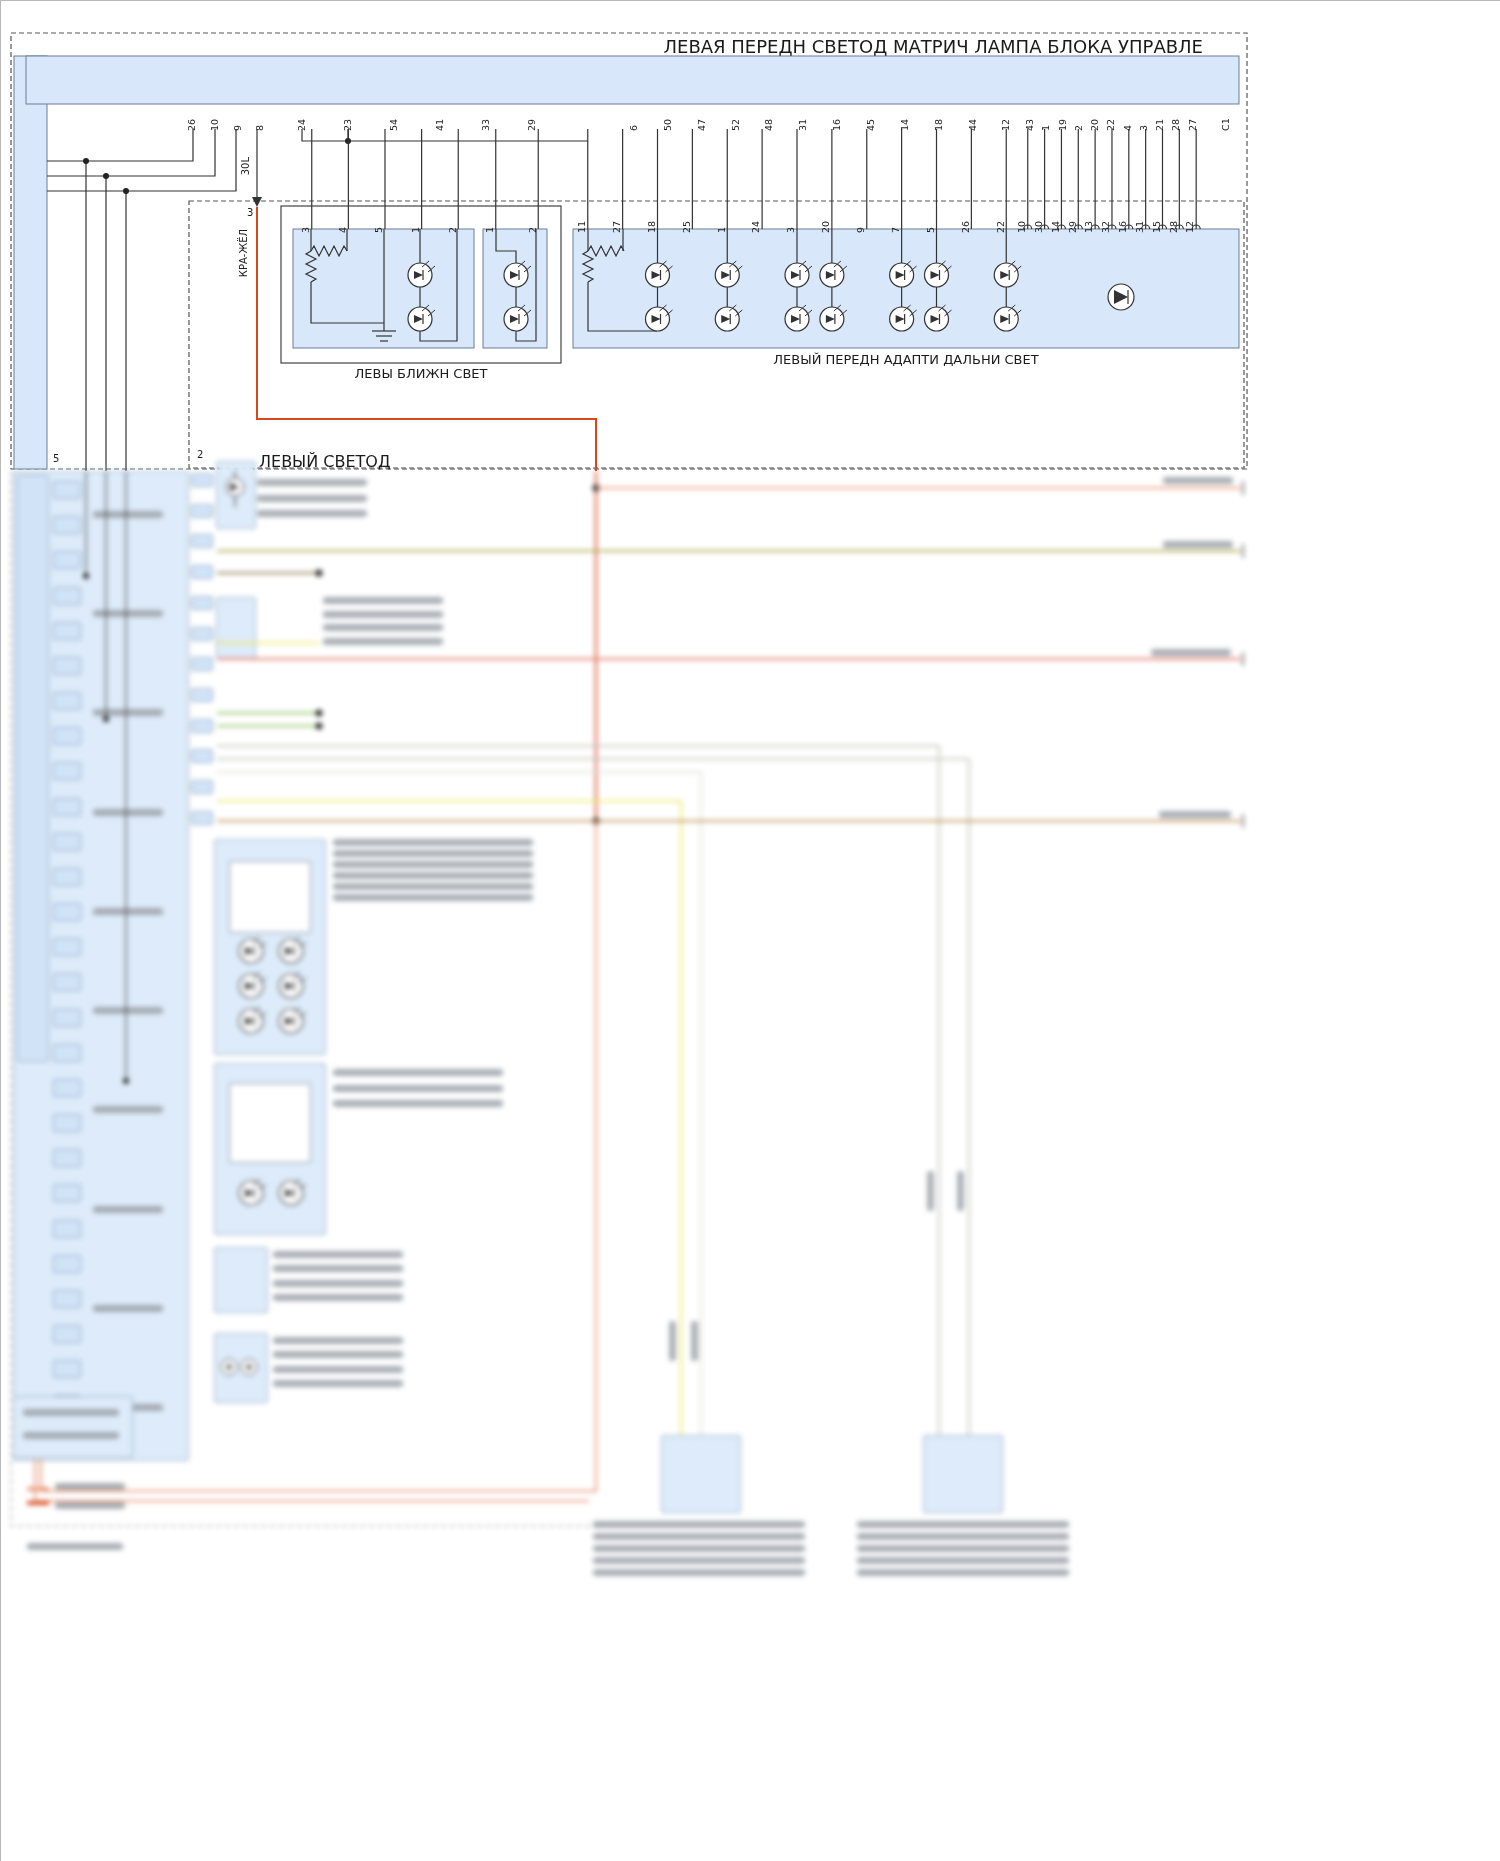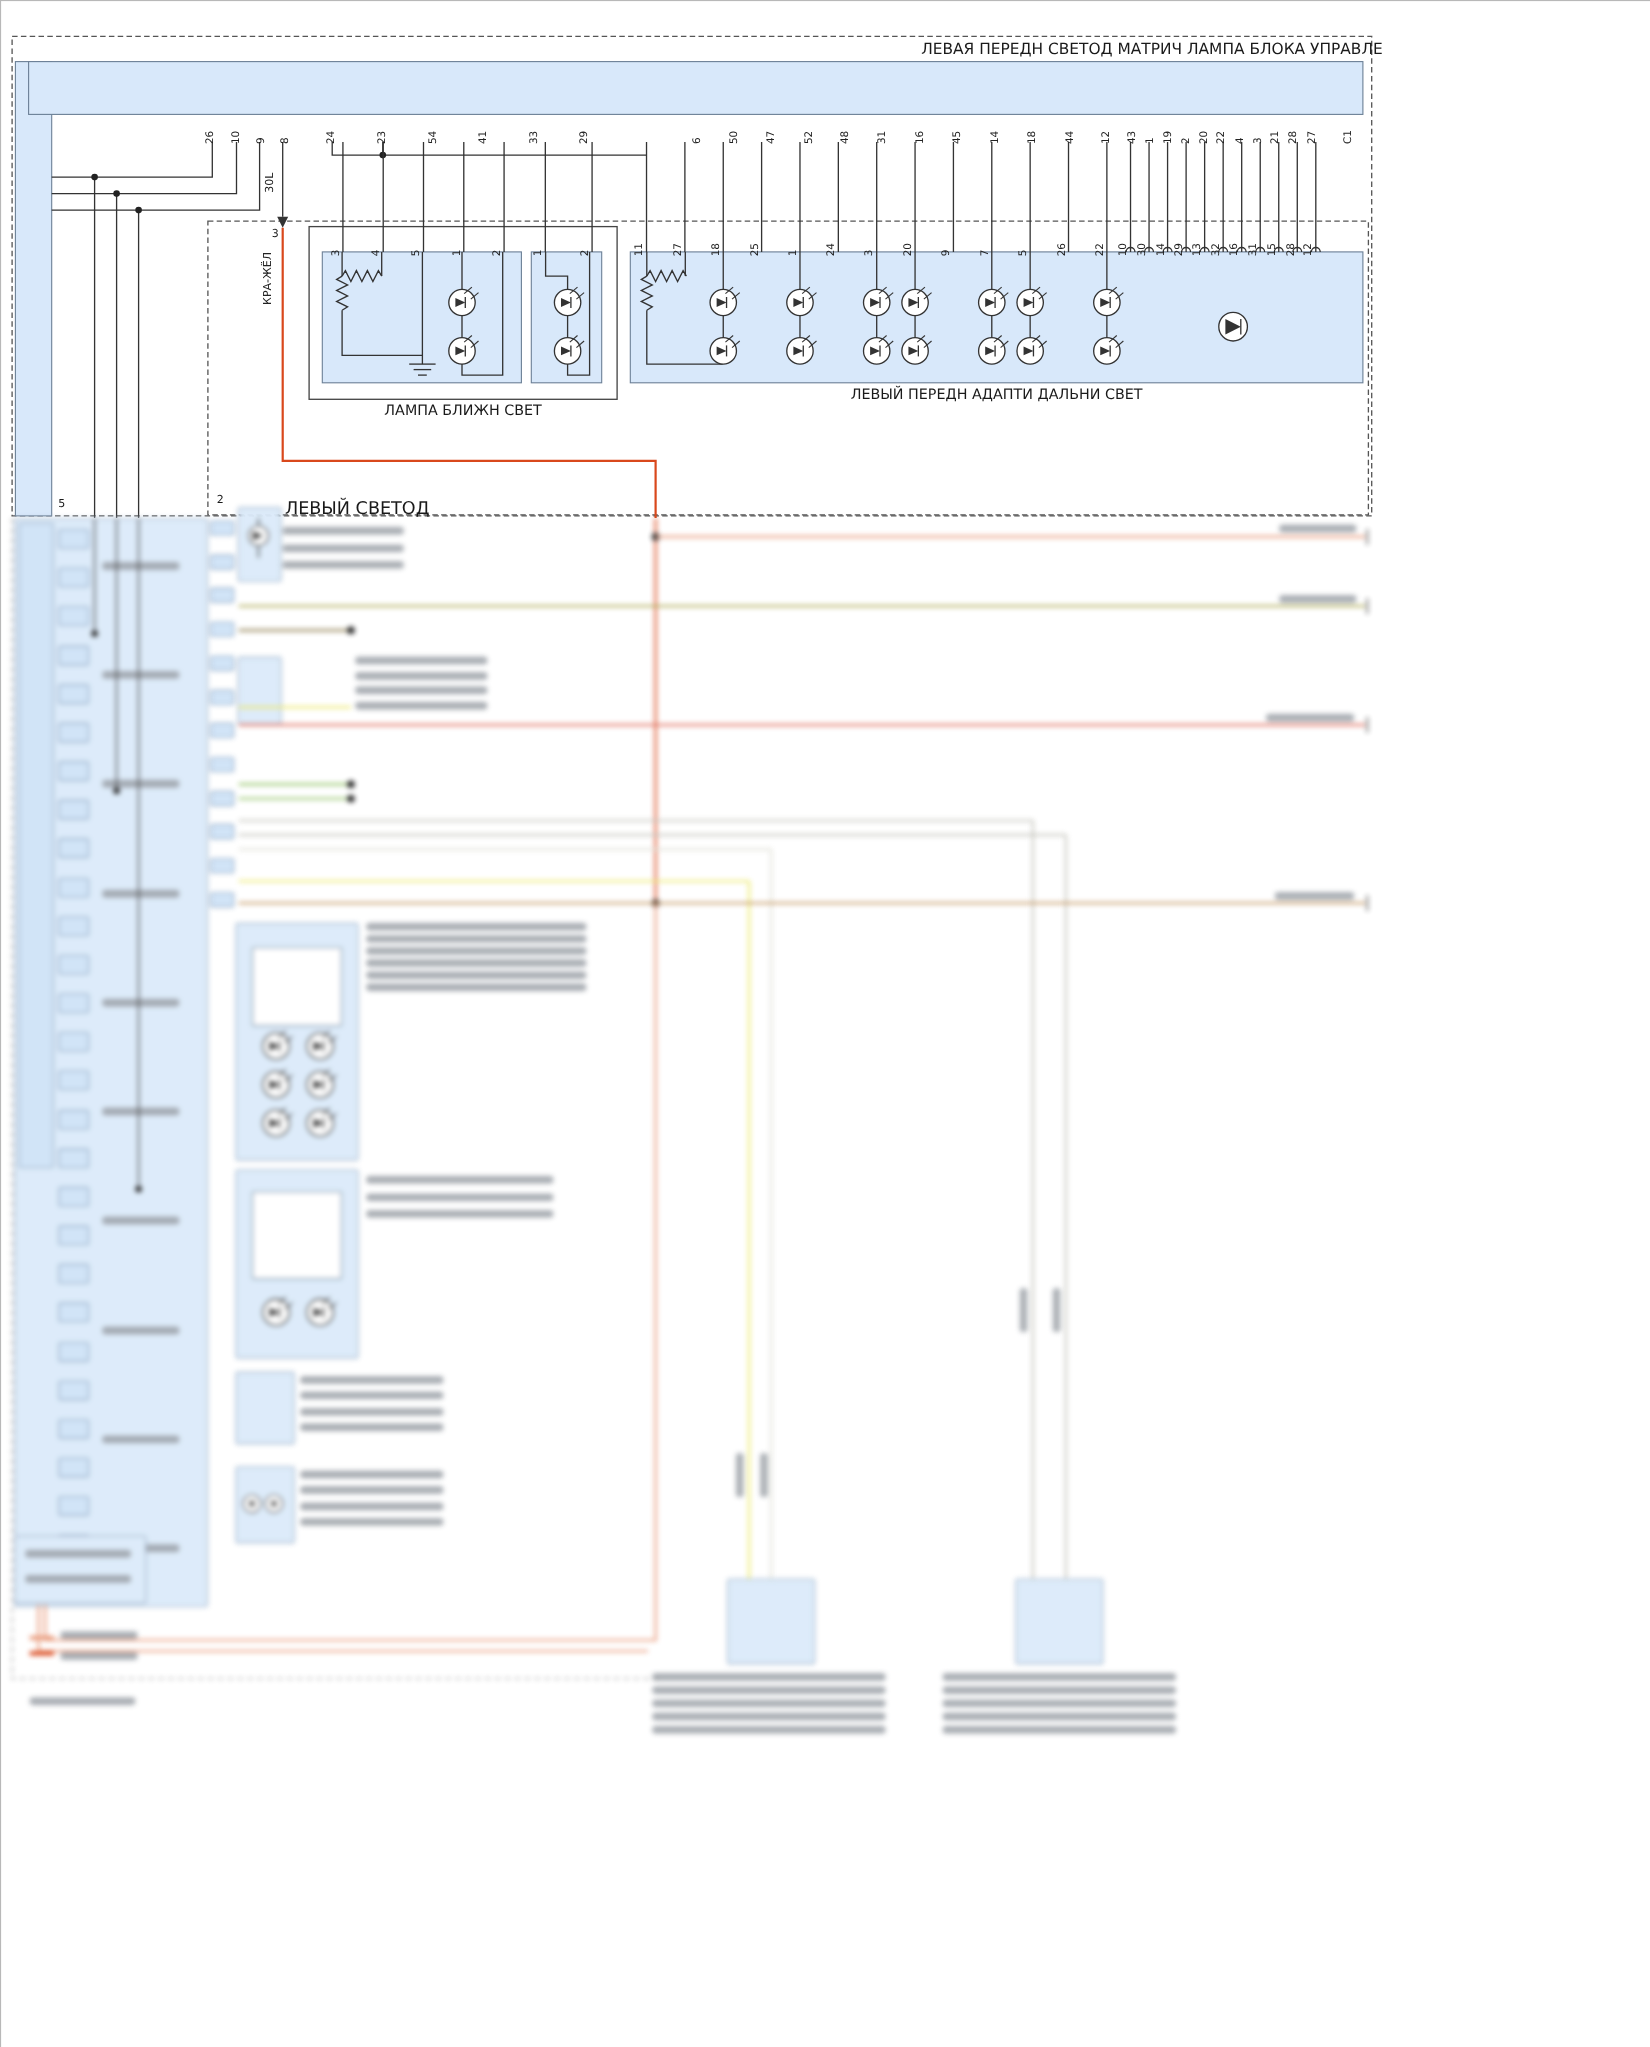--- a/index.html
+++ b/index.html
@@ -238,21 +238,21 @@
       <line x1="518" y1="269" x2="518" y2="279" stroke="#333" stroke-width="1.2"></line>
       <line x1="517" y1="266" x2="524" y2="260" stroke="#333" stroke-width="1"></line>
       <line x1="523" y1="271" x2="530" y2="265" stroke="#333" stroke-width="1"></line>
       <circle cx="515" cy="318" r="12" fill="#fff" stroke="#333" stroke-width="1.2"></circle>
       <path d="M509 314L518 318L509 322Z" fill="#333"></path>
       <line x1="518" y1="313" x2="518" y2="323" stroke="#333" stroke-width="1.2"></line>
       <line x1="517" y1="310" x2="524" y2="304" stroke="#333" stroke-width="1"></line>
       <line x1="523" y1="315" x2="530" y2="309" stroke="#333" stroke-width="1"></line>
     </svg>
 
-  <div class="lbl rt" style="left:716px;top:36px;width:540px;font-size:14px">ЛЕВАЯ ПЕРЕДН СВЕТОД МАТРИЧ ЛАМПА БЛОКА УПРАВЛЕ</div>
+  <div class="lbl rt" style="left:662px;top:36px;width:540px;font-size:18px">ЛЕВАЯ ПЕРЕДН СВЕТОД МАТРИЧ ЛАМПА БЛОКА УПРАВЛЕ</div>
 
   <div class="pins" style="left:186px;top:104px;width:78px">
       <span class="pin">26</span>
       <span class="pin">10</span>
       <span class="pin">9</span>
       <span class="pin">8</span>
     </div>
   <div class="pins" style="left:296px;top:104px;width:240px">
       <span class="pin">24</span>
       <span class="pin">23</span>
@@ -329,21 +329,21 @@
       <span class="pin">31</span>
       <span class="pin">15</span>
       <span class="pin">28</span>
       <span class="pin">12</span>
     </div>
 
   <div class="vlab" style="left:240px;top:156px">30L</div>
   <div class="lbl" style="left:246px;top:206px;font-size:10px">3</div>
   <div class="vlab" style="left:238px;top:228px">КРА-ЖЁЛ</div>
 
-  <div class="lbl ctr" style="left:280px;top:366px;width:280px">ЛАМПА БЛИЖН СВЕТ</div>
+  <div class="lbl ctr" style="left:280px;top:366px;width:280px">ЛЕВЫ БЛИЖН СВЕТ</div>
   <div class="lbl ctr" style="left:572px;top:352px;width:666px">ЛЕВЫЙ ПЕРЕДН АДАПТИ ДАЛЬНИ СВЕТ</div>
 
   <div class="lbl" style="left:52px;top:452px;font-size:10px">5</div>
   <div class="lbl" style="left:196px;top:448px;font-size:10px">2</div>
   <div class="lbl" style="left:258px;top:452px;font-size:16px">ЛЕВЫЙ СВЕТОД</div>
 
   <div id="blur">
 
     <div class="box" style="left:12px;top:0;width:174px;height:988px"></div>
     <div class="box" style="left:16px;top:4px;width:30px;height:585px;background:#cfe3f7"></div>

